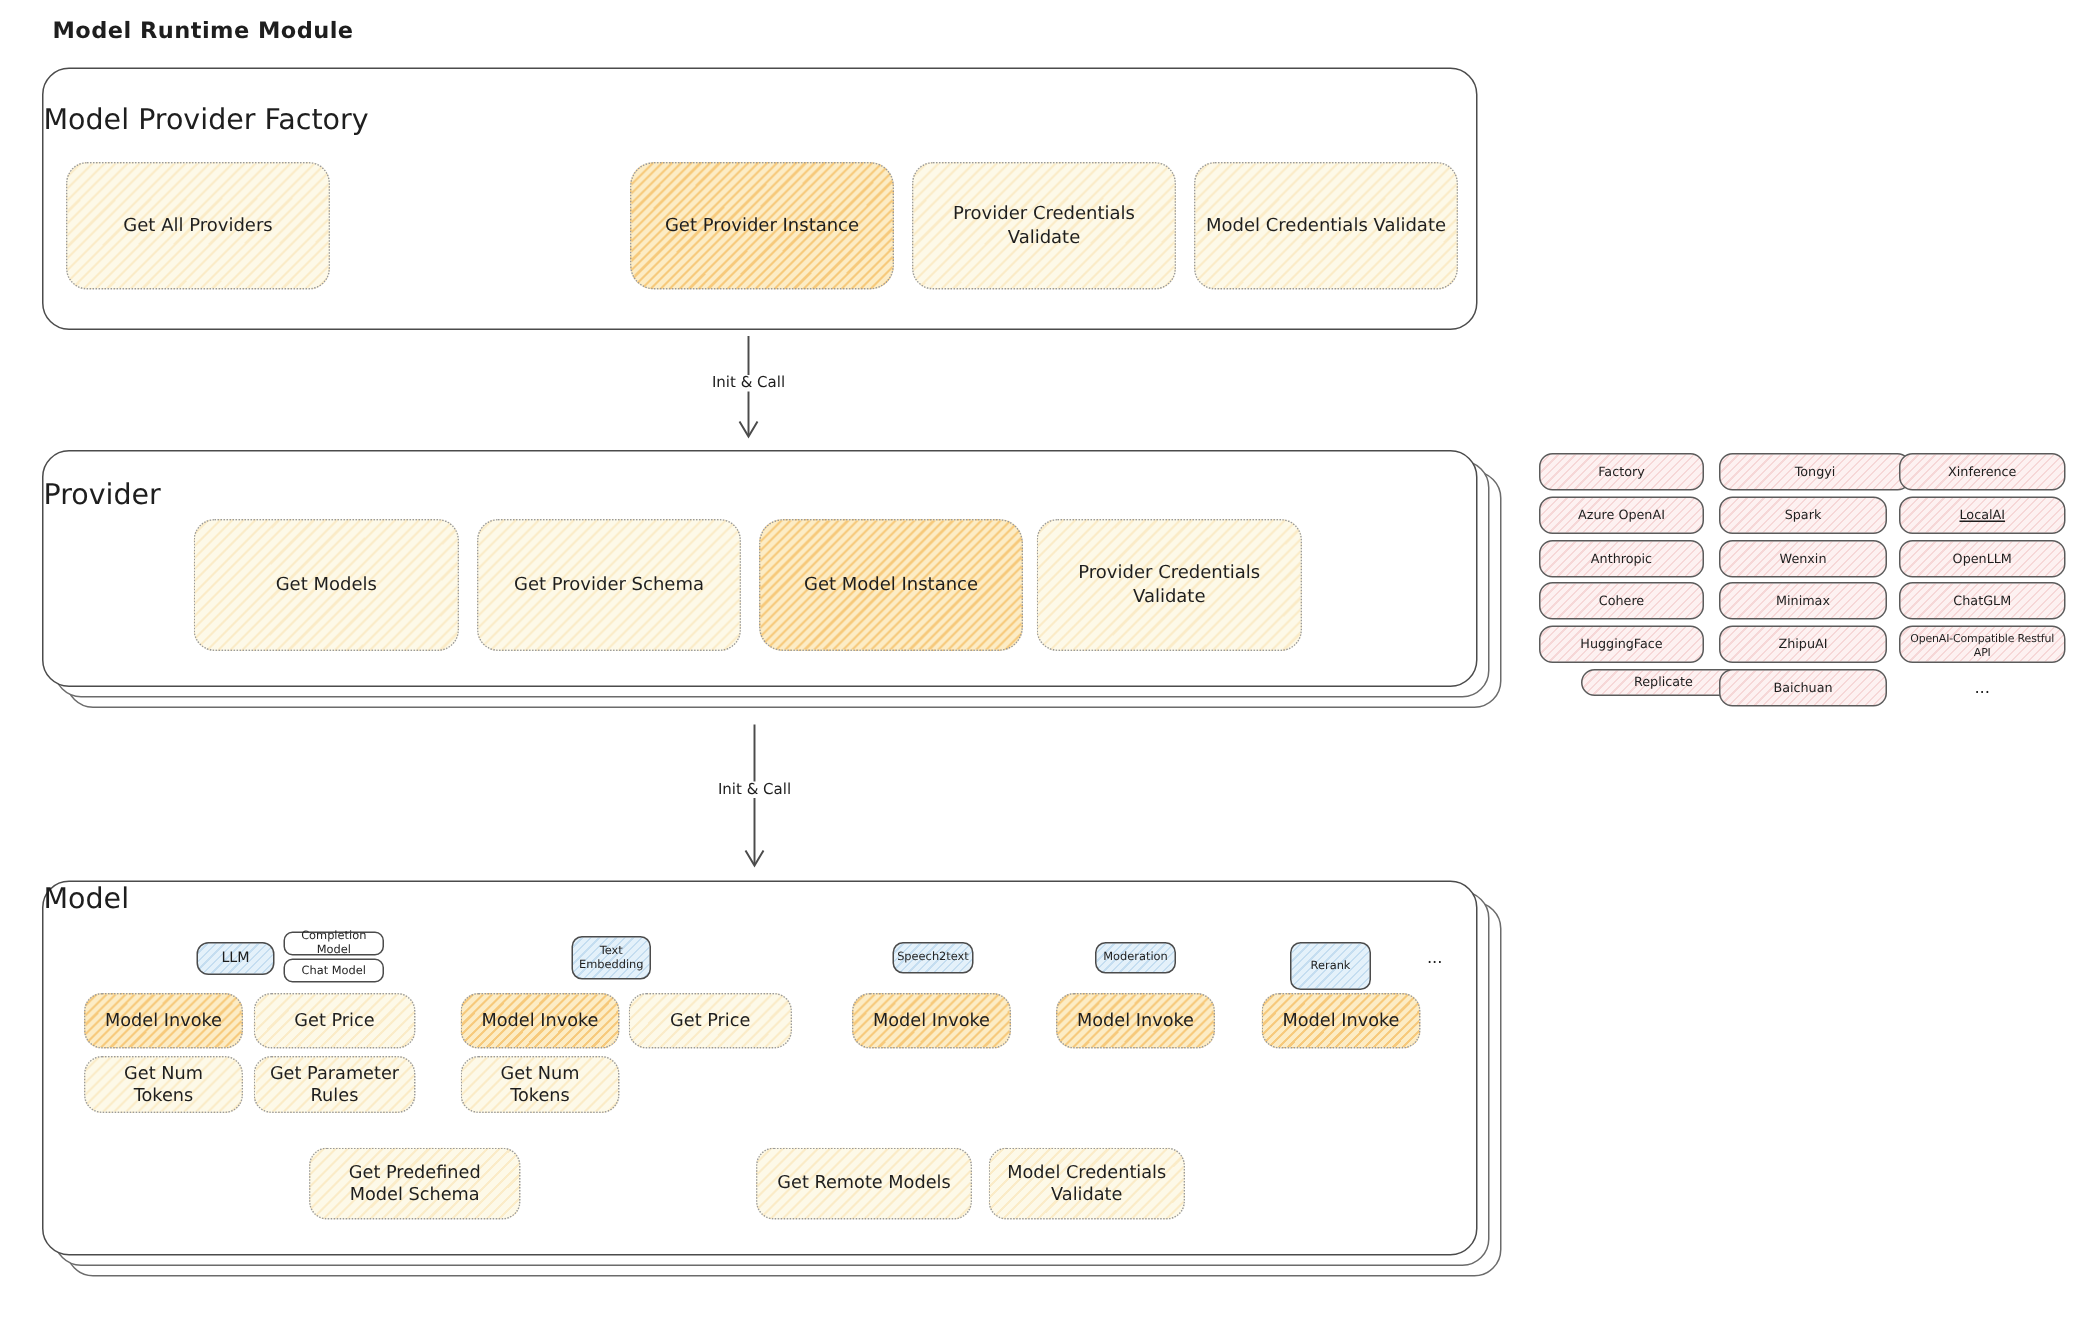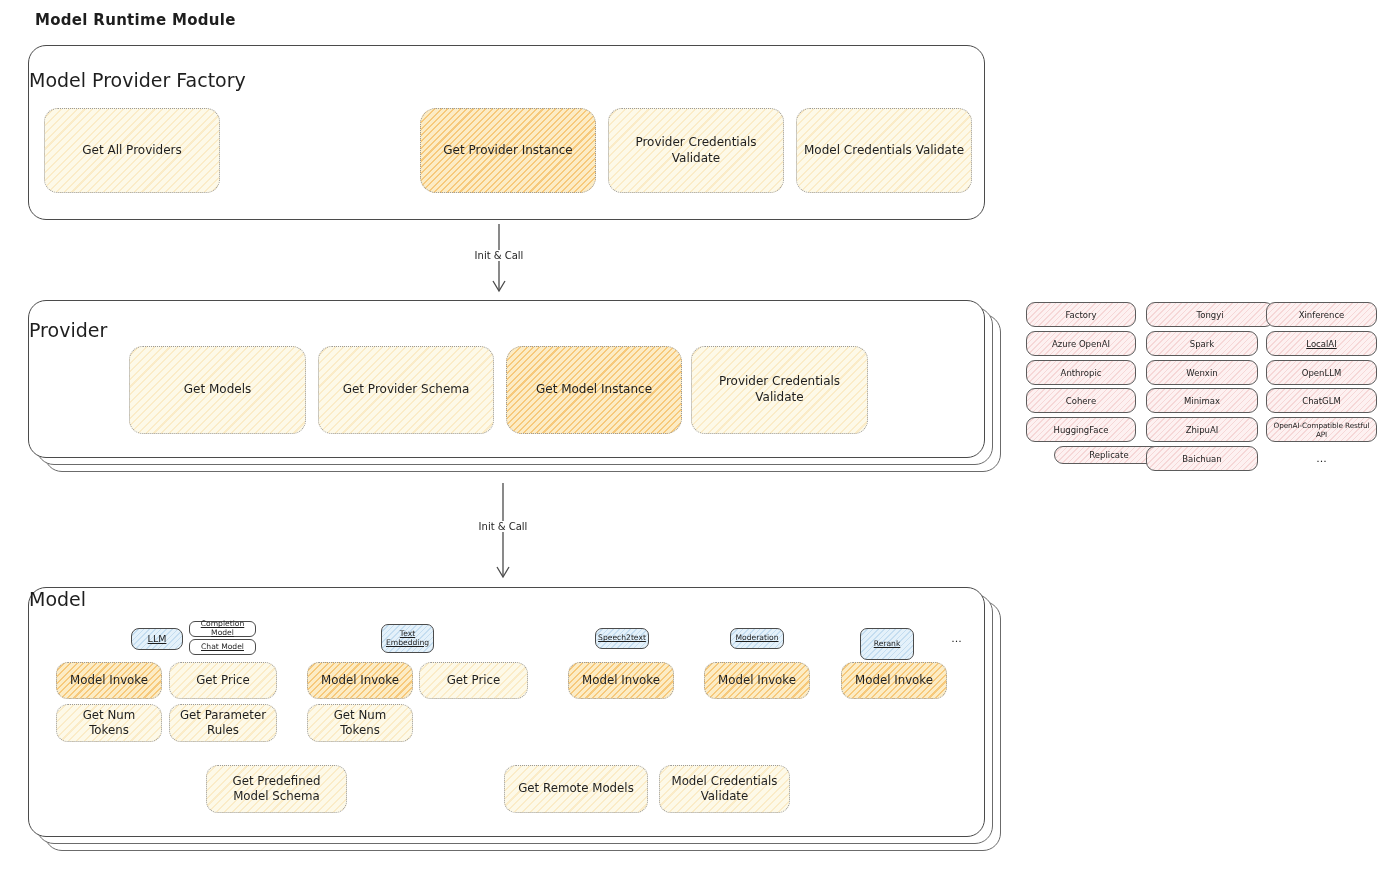--- a/index.html
+++ b/index.html
@@ -49,21 +49,20 @@
   }
   .chip.chip-sm { font-size:7.3px; letter-spacing:-.1px; }
   .more-dots { position:absolute; display:flex; align-items:center; justify-content:center; font-size:11px; }
   
   .tag {
     position:absolute; display:flex; align-items:center; justify-content:center;
     text-align:center; line-height:1.15; font-size:7.6px; padding:1px 2px;
     border:1.3px solid #4b4b4b; border-radius:7px;
     background-color:#e4f1fa;
     background-image:repeating-linear-gradient(135deg, rgba(130,180,220,.32) 0 1px, transparent 1px 4px);
-    text-decoration:underline;
   }
   .tag.llm { font-size:9.5px; border-radius:8px; }
   .tag.plain {
     background:#ffffff; background-image:none; border-radius:6px;
   }
   
   .arrow-svg { position:absolute; overflow:visible; }
   .arrow-label {
     position:absolute; background:#ffffff; padding:0 3px;
     font-size:10px; text-align:center; white-space:nowrap;

